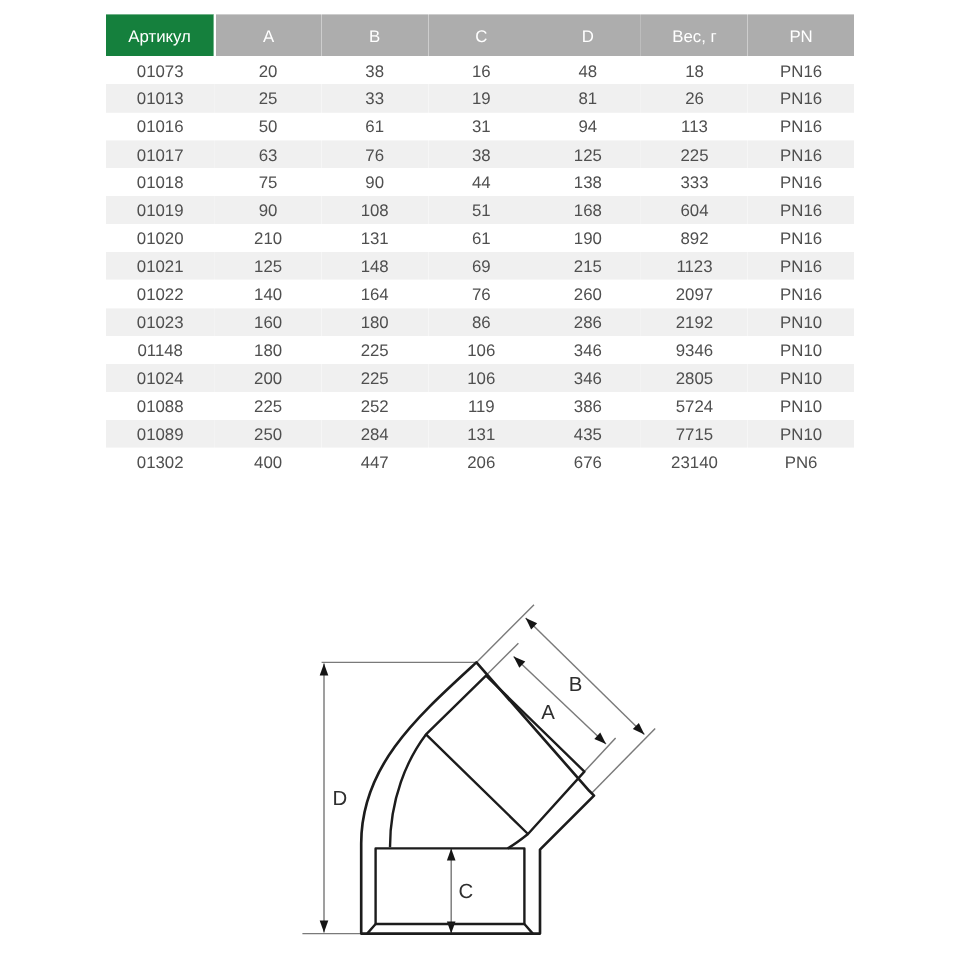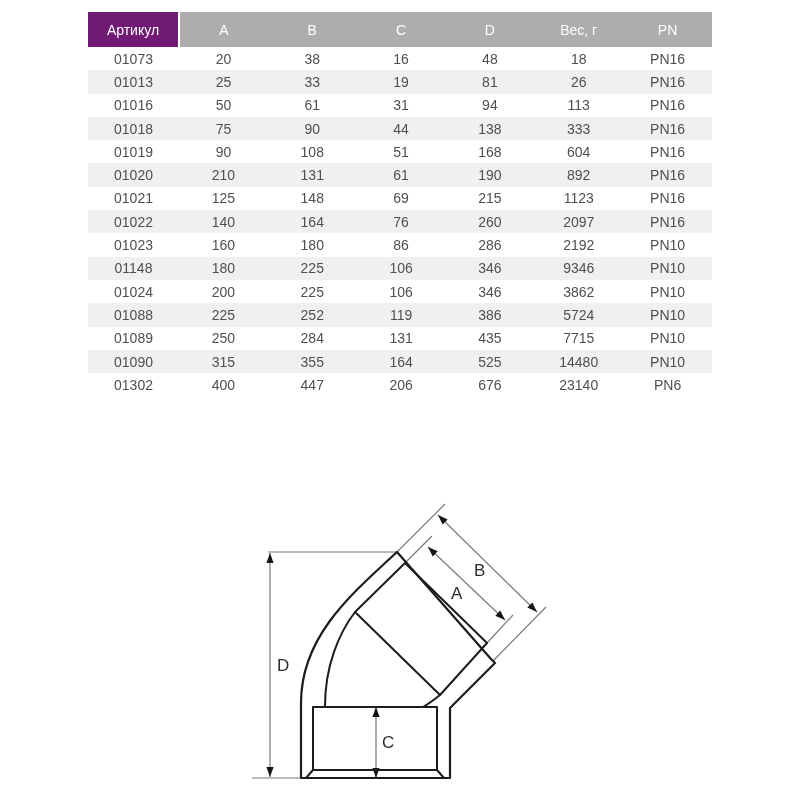--- a/index.html
+++ b/index.html
@@ -34,21 +34,21 @@
     white-space: nowrap;
   }
   .spec-table thead th {
     height: 35px;
     background: #adadad;
     color: #ffffff;
     font-weight: normal;
     font-size: 14px;
   }
   .spec-table thead th.article-th {
-    background: #701a75;
+    background: #15803d;
     border-right: 2px solid #ffffff;
     width: 90px;
   }
   .spec-table tbody td {
     height: 23.3px;
     font-size: 14px;
     color: #4f4f4f;
   }
   .spec-table tbody tr:nth-child(even) {
     background: #f0f0f0;
@@ -121,20 +121,29 @@
         <tr>
           <td>01016</td>
           <td>50</td>
           <td>61</td>
           <td>31</td>
           <td>94</td>
           <td>113</td>
           <td>PN16</td>
         </tr>
         <tr>
+          <td>01017</td>
+          <td>63</td>
+          <td>76</td>
+          <td>38</td>
+          <td>125</td>
+          <td>225</td>
+          <td>PN16</td>
+        </tr>
+        <tr>
           <td>01018</td>
           <td>75</td>
           <td>90</td>
           <td>44</td>
           <td>138</td>
           <td>333</td>
           <td>PN16</td>
         </tr>
         <tr>
           <td>01019</td>
@@ -189,48 +198,39 @@
           <td>346</td>
           <td>9346</td>
           <td>PN10</td>
         </tr>
         <tr>
           <td>01024</td>
           <td>200</td>
           <td>225</td>
           <td>106</td>
           <td>346</td>
-          <td>3862</td>
+          <td>2805</td>
           <td>PN10</td>
         </tr>
         <tr>
           <td>01088</td>
           <td>225</td>
           <td>252</td>
           <td>119</td>
           <td>386</td>
           <td>5724</td>
           <td>PN10</td>
         </tr>
         <tr>
           <td>01089</td>
           <td>250</td>
           <td>284</td>
           <td>131</td>
           <td>435</td>
           <td>7715</td>
-          <td>PN10</td>
-        </tr>
-        <tr>
-          <td>01090</td>
-          <td>315</td>
-          <td>355</td>
-          <td>164</td>
-          <td>525</td>
-          <td>14480</td>
           <td>PN10</td>
         </tr>
         <tr>
           <td>01302</td>
           <td>400</td>
           <td>447</td>
           <td>206</td>
           <td>676</td>
           <td>23140</td>
           <td>PN6</td>

